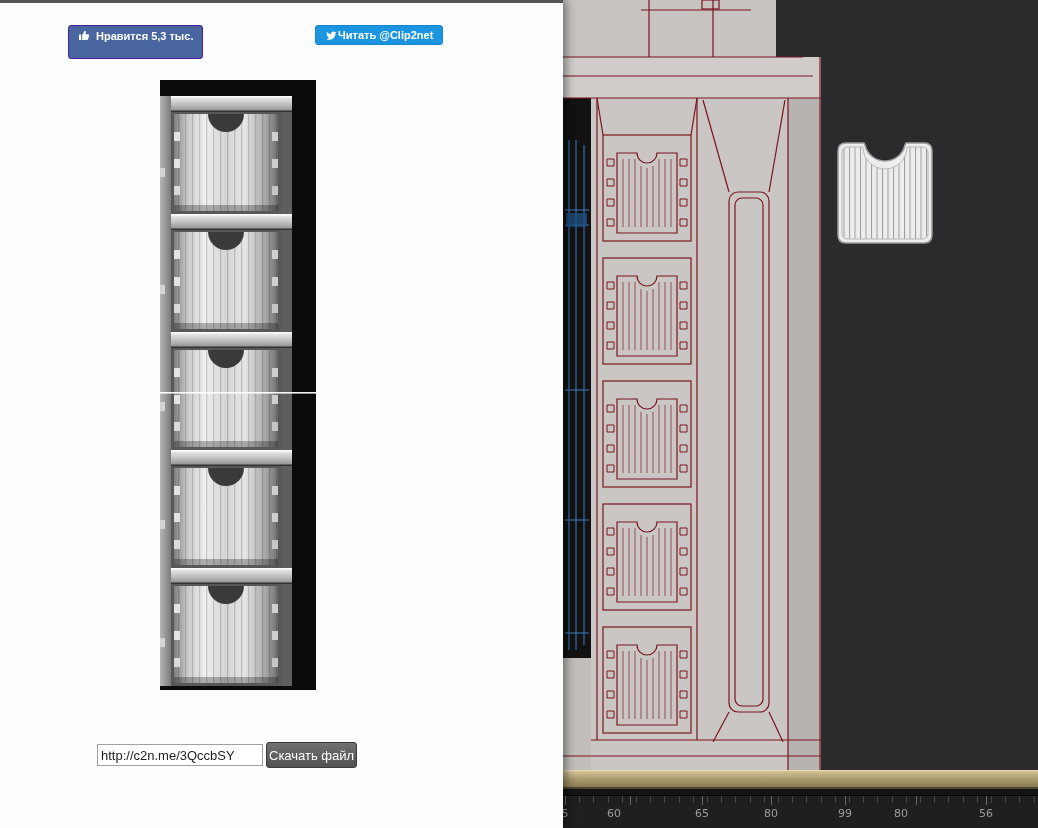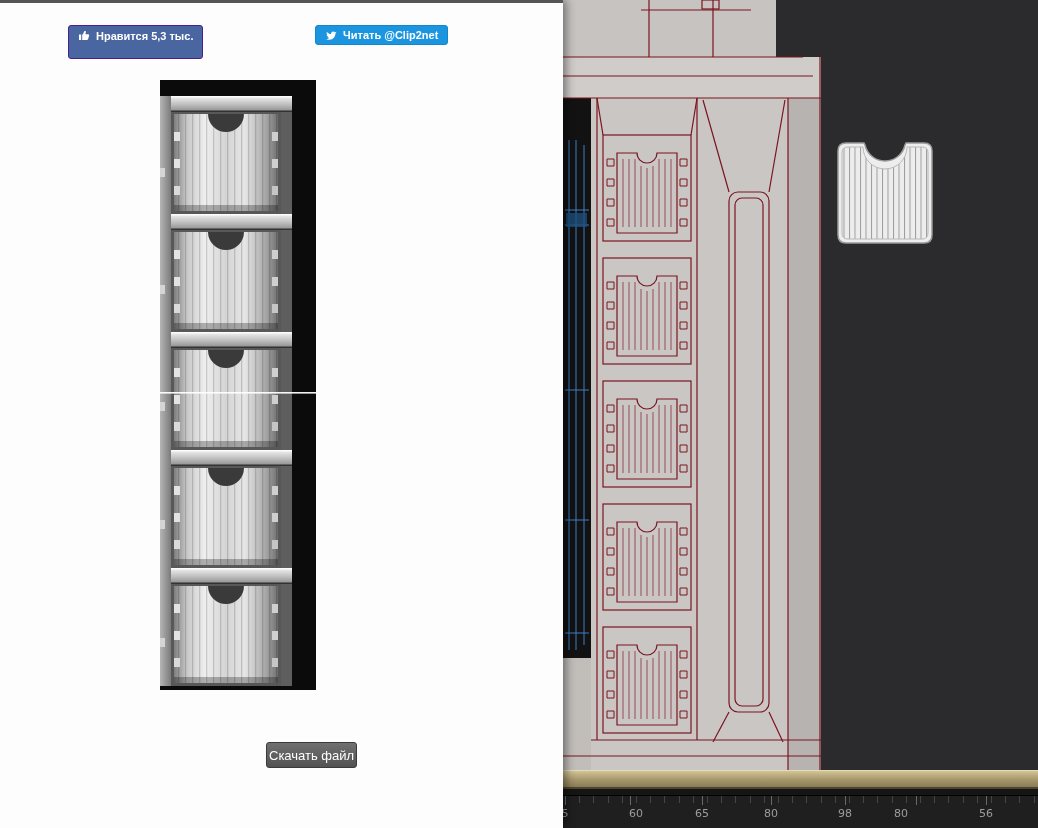--- a/index.html
+++ b/index.html
@@ -23,21 +23,21 @@
 
   
   .page{position:absolute;left:0;top:0;width:563px;height:828px;background:#fdfdfd;
         box-shadow:3px 0 9px rgba(0,0,0,.45);}
   .top-strip{position:absolute;left:0;top:0;width:563px;height:3px;background:#555;}
 
   .fb-btn{position:absolute;left:68px;top:25px;height:20px;display:inline-flex;align-items:flex-end;
           gap:5px;padding:16px 9px;background:#4a66a0;border-radius:3px;color:#fff;
           font-size:11px;font-weight:bold;cursor:pointer;border:1px solid #4c1d95;box-sizing:border-box;}
   .tw-btn{position:absolute;left:315px;top:25px;height:20px;display:inline-flex;align-items:center;
-          gap:5px;padding:3px 9px;background:#1b95e0;border-radius:3px;color:#fff;
+          padding:3px 9px;background:#1b95e0;border-radius:3px;color:#fff;
           font-size:11px;font-weight:bold;cursor:pointer;border:1px solid #1585cc;box-sizing:border-box;}
   .btn-ico{display:inline-flex;width:13px;height:13px;}
 
   .shot{position:absolute;left:160px;top:80px;width:156px;height:610px;cursor:pointer;}
   .shot svg{display:block;width:156px;height:610px;}
 
   .caption{position:absolute;left:16px;top:708px;width:540px;font-size:13px;color:#818181;}
 
   .url-input{position:absolute;left:97px;top:744px;width:158px;height:18px;padding:1px 3px;
              border:1px solid #a0a0a0;font-size:13px;color:#222;background:#fff;
@@ -116,24 +116,24 @@
     <div class="trackbar">
       <div class="minor-ticks"></div>
       <div class="tl-tick" style="left:2px"></div>
       <div class="tl-tick" style="left:67px"></div>
       <div class="tl-tick" style="left:139px"></div>
       <div class="tl-tick" style="left:208px"></div>
       <div class="tl-tick" style="left:282px"></div>
       <div class="tl-tick" style="left:353px"></div>
       <div class="tl-tick" style="left:423px"></div>
       <span class="tl-label" style="left:2px">5</span>
-      <span class="tl-label" style="left:73px">60</span>
+      <span class="tl-label" style="left:51px">60</span>
       <span class="tl-label" style="left:139px">65</span>
       <span class="tl-label" style="left:208px">80</span>
-      <span class="tl-label" style="left:282px">98</span>
+      <span class="tl-label" style="left:282px">99</span>
       <span class="tl-label" style="left:338px">80</span>
       <span class="tl-label" style="left:423px">56</span>
     </div>
   </div>
 
   <div class="page">
     <div class="top-strip"></div>
 
     <div class="fb-btn">
       <span class="btn-ico">
@@ -213,16 +213,17 @@
         <rect x="0" y="88" width="5" height="9" fill="#d5d5d5"></rect>
         <rect x="0" y="205" width="5" height="9" fill="#d5d5d5"></rect>
         <rect x="0" y="322" width="5" height="9" fill="#d5d5d5"></rect>
         <rect x="0" y="440" width="5" height="9" fill="#d5d5d5"></rect>
         <rect x="0" y="558" width="5" height="9" fill="#d5d5d5"></rect>
         <rect x="0" y="312" width="156" height="1.6" fill="#ffffff" opacity="0.95"></rect>
       </svg>
     </div>
 
 
+    <input class="url-input" type="text" value="http://c2n.me/3QccbSY" style="">
     <button class="dl-btn">Скачать файл</button>
   </div>
 
 </div>
 
 </body></html>

